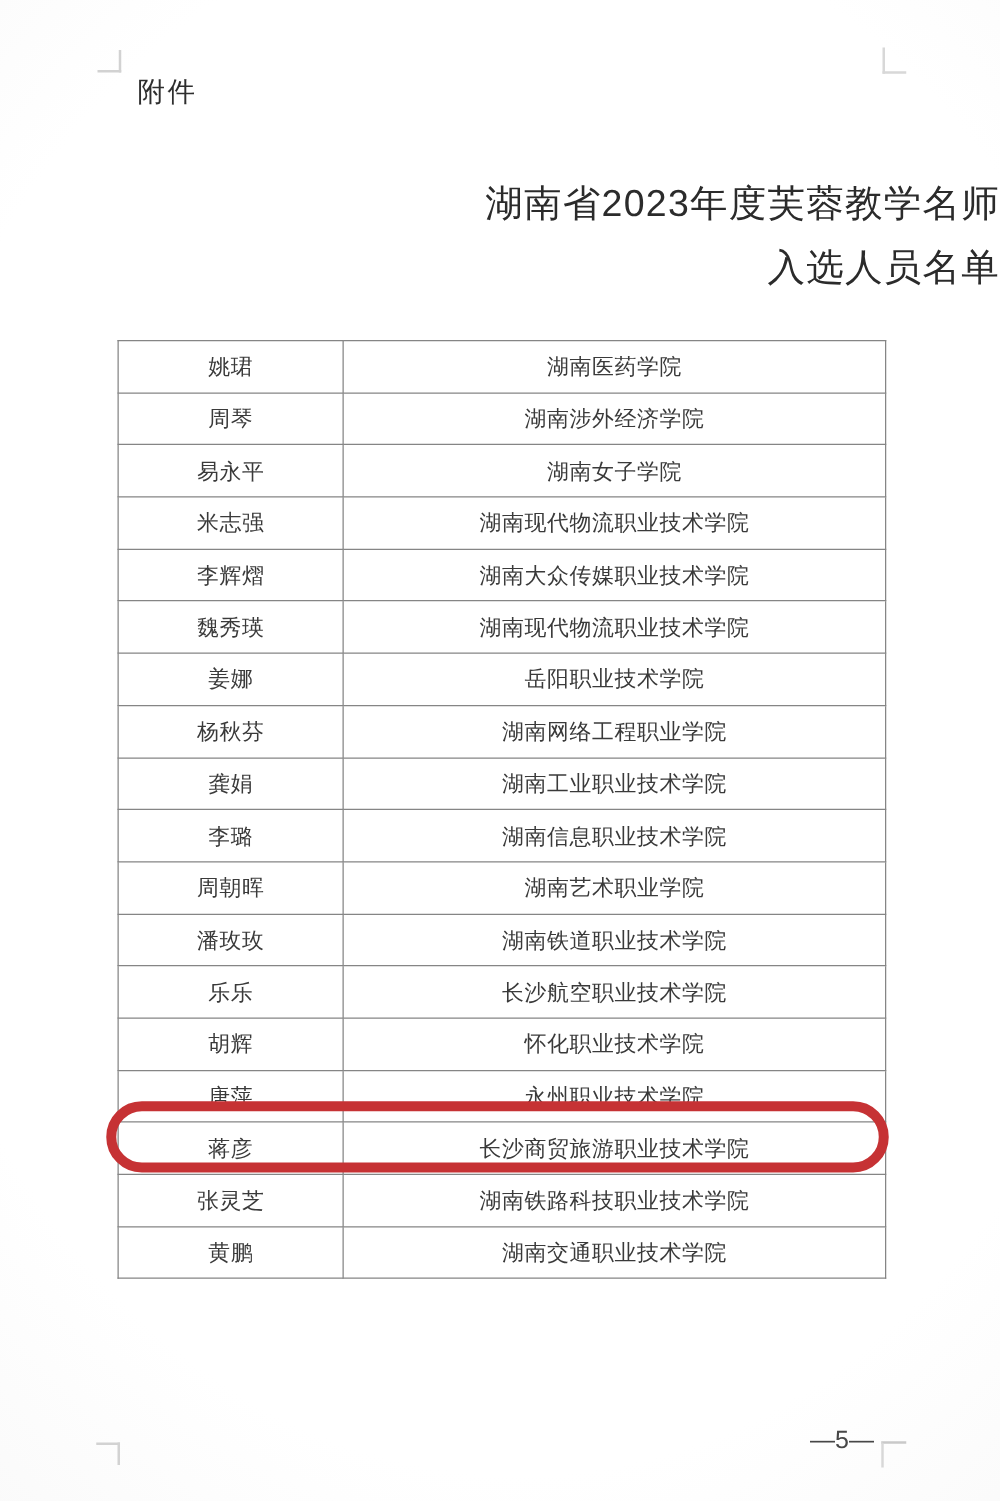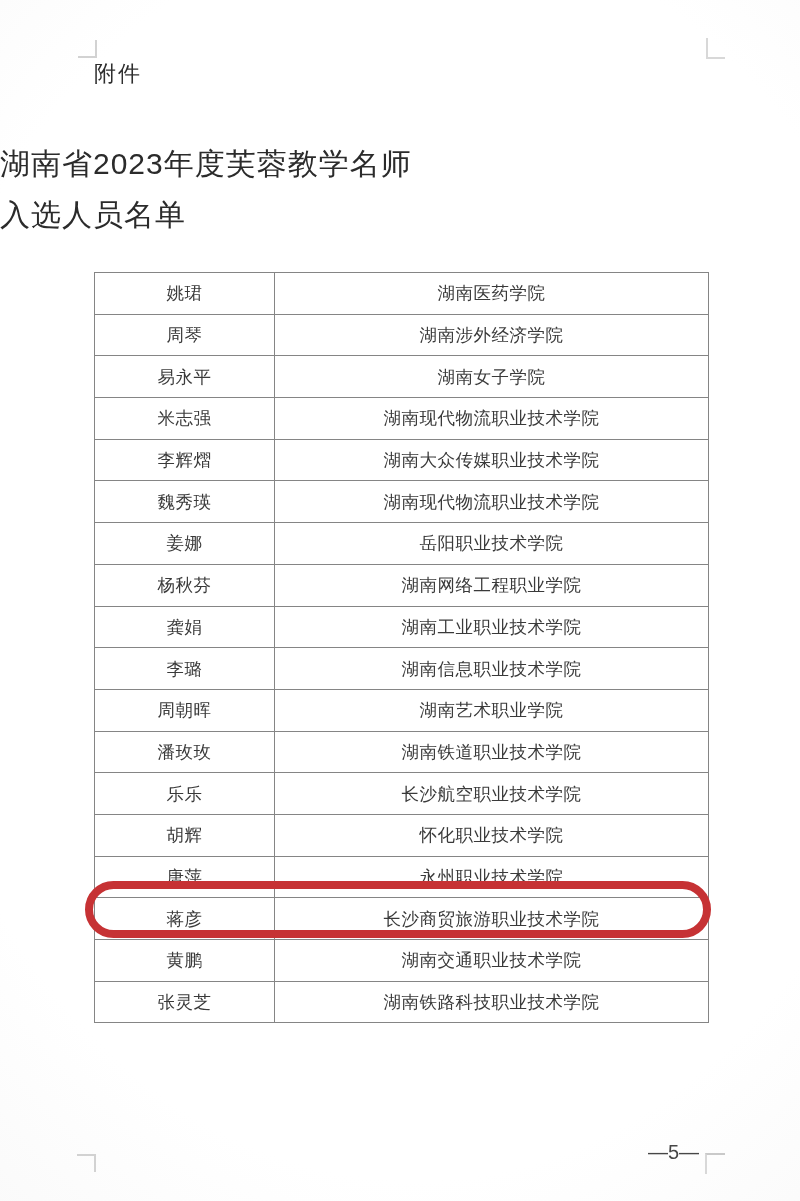--- a/index.html
+++ b/index.html
@@ -15,32 +15,32 @@
     background: #ffffff;
   }
   .page {
     position: absolute;
     inset: 0;
     background:
       radial-gradient(ellipse 115% 95% at 52% 46%, #ffffff 55%, #f7f7f7 85%, #ededed 100%);
   }
   .attachment-label {
     position: absolute;
-    left: 94px;
+    left: 110px;
     top: 59px;
     font-size: 22px;
     color: #2e2e2e;
     letter-spacing: 2px;
   }
   .doc-title {
     position: absolute;
     left: 0;
     top: 138px;
     width: 800px;
-    text-align: left;
+    text-align: right;
     color: #2b2b2b;
   }
   .doc-title .line {
     font-size: 30px;
     font-weight: 500;
     line-height: 51px;
     letter-spacing: 1px;
   }
   .roster-table {
     position: absolute;
@@ -184,27 +184,27 @@
       </tr>
       <tr>
         <td class="col-name">唐萍</td>
         <td class="col-inst">永州职业技术学院</td>
       </tr>
       <tr>
         <td class="col-name">蒋彦</td>
         <td class="col-inst">长沙商贸旅游职业技术学院</td>
       </tr>
       <tr>
+        <td class="col-name">张灵芝</td>
+        <td class="col-inst">湖南铁路科技职业技术学院</td>
+      </tr>
+      <tr>
         <td class="col-name">黄鹏</td>
         <td class="col-inst">湖南交通职业技术学院</td>
       </tr>
-      <tr>
-        <td class="col-name">张灵芝</td>
-        <td class="col-inst">湖南铁路科技职业技术学院</td>
-      </tr>
     </tbody>
   </table>
 
   <div class="highlight-circle"></div>
 
   <div class="page-number">—5—</div>
 
 </div>
 
 </body></html>

